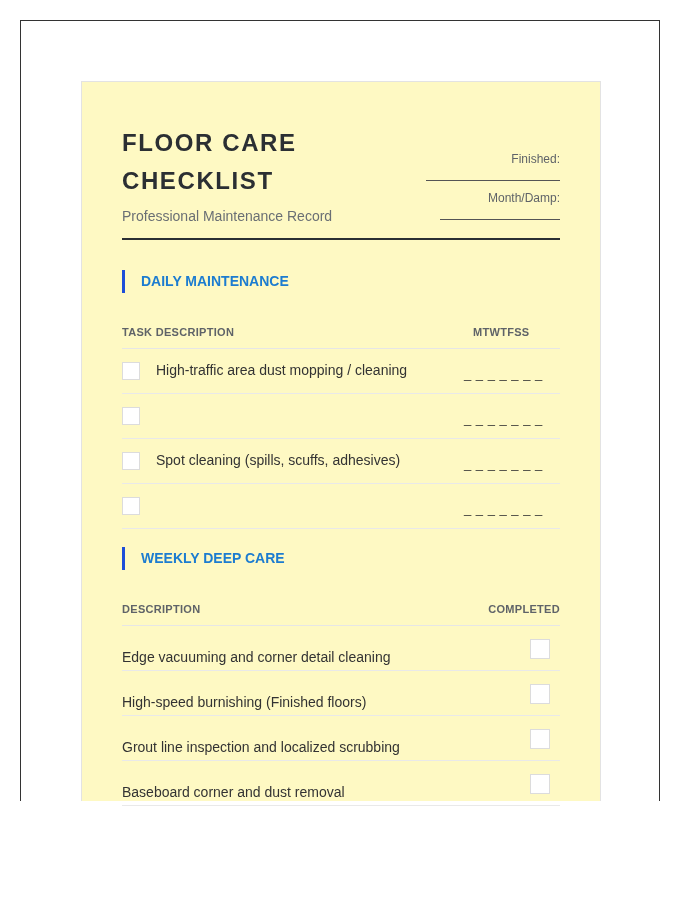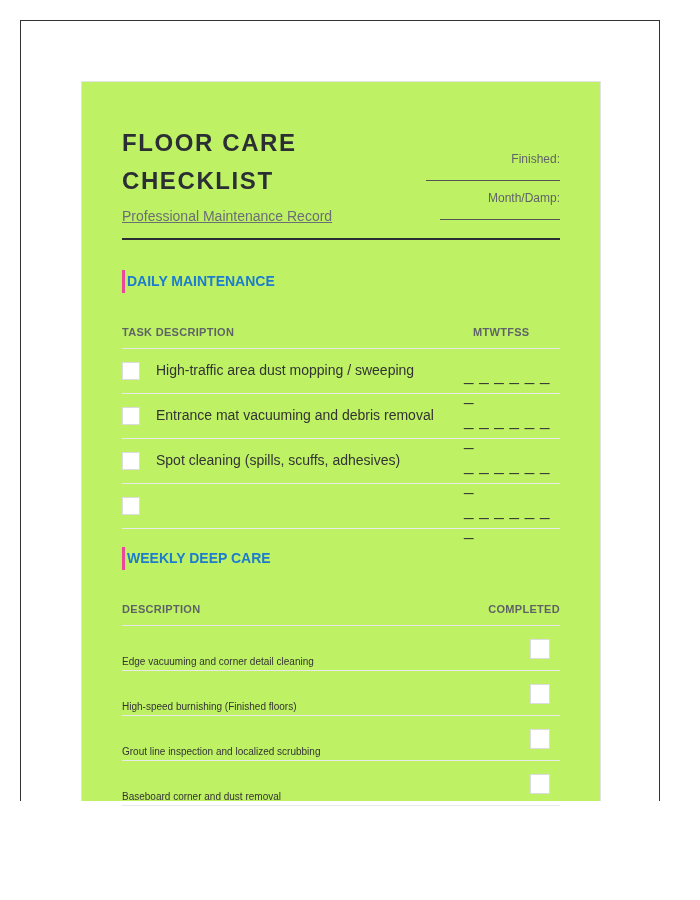--- a/index.html
+++ b/index.html
@@ -1,46 +1,46 @@
 <!DOCTYPE html>
 <html><head>
 <meta charset="utf-8">
 <style>
   html, body { margin: 0; padding: 0; background: #ffffff; }
   body { width: 700px; height: 900px; position: relative; overflow: hidden; font-family: "Liberation Sans", sans-serif; color: #333; }
   .outer-frame { position: absolute; left: 20px; top: 20px; width: 640px; height: 781px; border: 1px solid #333; border-bottom: none; box-sizing: border-box; }
-  .card { position: absolute; left: 81px; top: 81px; width: 520px; height: 720px; border: 1px solid #e3e3e3; border-bottom: none; box-sizing: border-box; background: #bef264; }
+  .card { position: absolute; left: 81px; top: 81px; width: 520px; height: 720px; border: 1px solid #e3e3e3; border-bottom: none; box-sizing: border-box; background: #fef9c3; }
   .content { position: absolute; left: 40px; top: 0; width: 438px; }
 
   .header { position: relative; height: 156px; border-bottom: 2px solid #2b2f33; }
   .title { position: absolute; left: 0; top: 42px; font-size: 24px; font-weight: bold; letter-spacing: 1.6px; color: #2b2f33; line-height: 38px; margin: 0; }
-  .subtitle { position: absolute; left: 0; top: 126px; font-size: 14px; color: #6a6f74; text-decoration: underline; }
+  .subtitle { position: absolute; left: 0; top: 126px; font-size: 14px; color: #6a6f74; }
   .meta { position: absolute; right: 0; text-align: right; }
   .meta-label { font-size: 12px; color: #5f6368; }
   .meta-line { border-bottom: 1px solid #555; margin-top: 14px; }
   .meta-location { top: 70px; }
   .meta-location .meta-line { width: 134px; margin-left: auto; }
   .meta-month { top: 109px; }
   .meta-month .meta-line { width: 120px; margin-left: auto; }
 
-  .section-title { position: relative; margin-top: 30px; height: 23px; border-left: 3px solid #ec4899; padding-left: 2px; font-size: 14px; font-weight: bold; color: #1c7cd0; line-height: 23px; }
+  .section-title { position: relative; margin-top: 30px; height: 23px; border-left: 3px solid #1d4ed8; padding-left: 16px; font-size: 14px; font-weight: bold; color: #1c7cd0; line-height: 23px; }
   .section-title.second { margin-top: 18px; }
 
   .table-head { position: relative; height: 43px; border-bottom: 1px solid #e6e6e6; margin-top: 12px; text-align: center; }
   .table-head span { position: absolute; top: 21px; font-size: 11px; font-weight: bold; color: #5f6368; letter-spacing: 0.3px; }
   .th-left { left: 0; }
   .th-days { left: 351px; }
   .th-completed { right: 0; }
 
   .row { position: relative; height: 44px; border-bottom: 1px solid #e9e9e9; }
   .checkbox { position: absolute; width: 18px; height: 18px; border: 1px solid #dcdcdc; box-sizing: border-box; background: #fff; cursor: pointer; }
   .daily .checkbox { left: 0; top: 13px; }
   .daily .task { position: absolute; left: 34px; top: 13px; font-size: 14px; color: #333; }
-  .daily .days { position: absolute; left: 342px; top: 17px; font-size: 17px; color: #333; letter-spacing: 0.5px; }
-  .weekly .task { position: absolute; left: 0; top: 30px; font-size: 10px; color: #333; }
+  .daily .days { position: absolute; left: 342px; top: 17px; font-size: 13px; color: #333; letter-spacing: 0.5px; }
+  .weekly .task { position: absolute; left: 0; top: 23px; font-size: 14px; color: #333; }
   .weekly .checkbox { right: 10px; top: 13px; width: 20px; height: 20px; }
 </style>
 </head>
 <body>
 
 <div class="outer-frame"></div>
 
 <div class="card">
   <div class="content">
 
@@ -64,26 +64,25 @@
     <div class="section-title">DAILY MAINTENANCE</div>
 
     <div class="table-head">
       <span class="th-left">TASK DESCRIPTION</span>
       <span class="th-days">MTWTFSS</span>
     </div>
 
     <div class="daily">
       <div class="row">
         <div class="checkbox"></div>
-        <span class="task">High-traffic area dust mopping / sweeping</span>
+        <span class="task">High-traffic area dust mopping / cleaning</span>
         <span class="days">_ _ _ _ _ _ _</span>
       </div>
       <div class="row">
         <div class="checkbox"></div>
-        <span class="task">Entrance mat vacuuming and debris removal</span>
         <span class="days">_ _ _ _ _ _ _</span>
       </div>
       <div class="row">
         <div class="checkbox"></div>
         <span class="task">Spot cleaning (spills, scuffs, adhesives)</span>
         <span class="days">_ _ _ _ _ _ _</span>
       </div>
       <div class="row">
         <div class="checkbox"></div>
         <span class="days">_ _ _ _ _ _ _</span>

